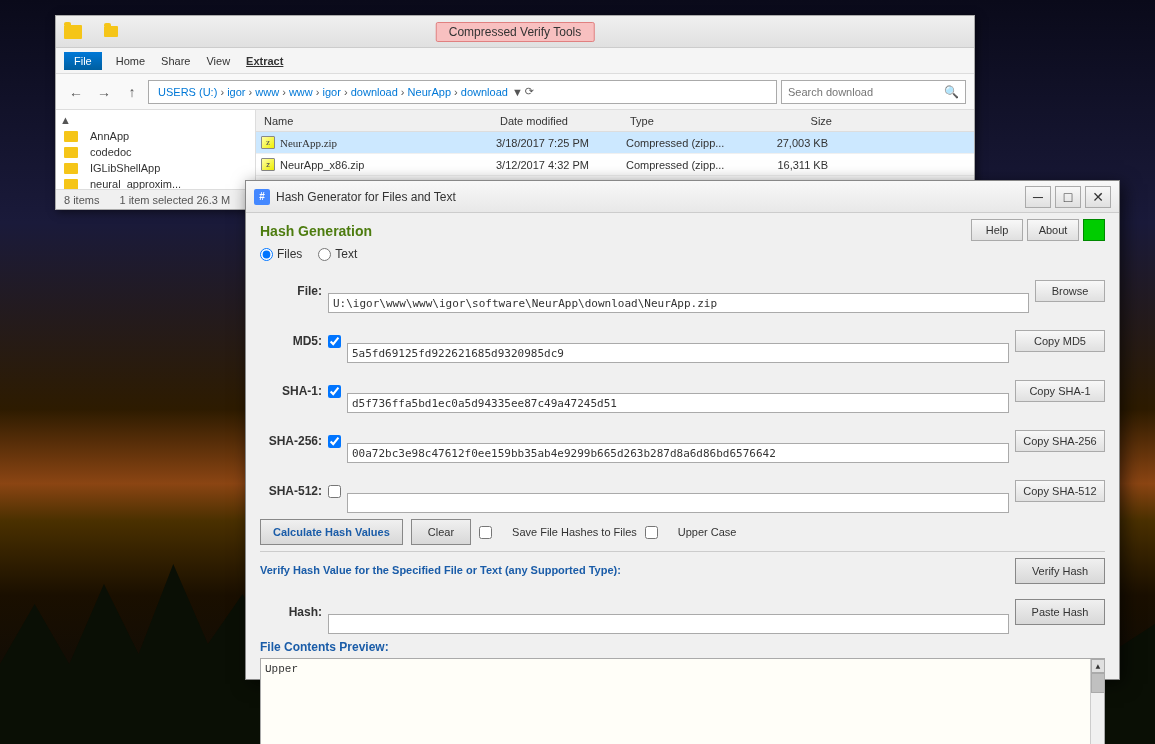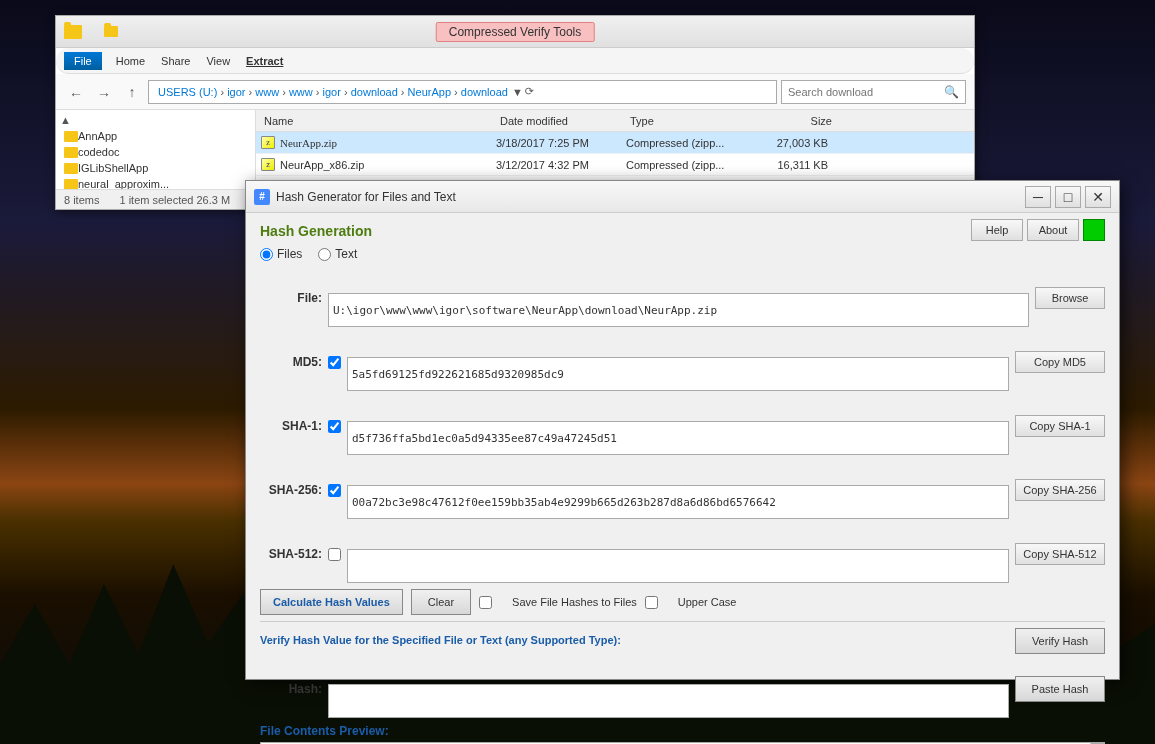--- a/index.html
+++ b/index.html
@@ -153,21 +153,21 @@
     .explorer-sidebar {
       width: 200px;
       background: #fff;
       border-right: 1px solid #ddd;
       padding: 4px;
       overflow: hidden;
     }
     .sidebar-item-row {
       display: flex;
       align-items: center;
-      gap: 0;
+      gap: 12px;
       padding: 2px 4px;
       cursor: pointer;
       font-size: 11px;
       color: #333;
     }
     .folder-sm {
       width: 14px; height: 11px;
       background: #f5c518;
       border-radius: 1px;
       flex-shrink: 0;
@@ -325,21 +325,21 @@
       font-size: 12px;
       color: #333;
       display: flex;
       align-items: center;
       gap: 4px;
       cursor: pointer;
     }
 
     .hash-input {
       flex: 1;
-      height: 34px;
+      height: 20px;
       border: 1px solid #aaa;
       background: #fff;
       padding: 0 4px;
       font-size: 11px;
       font-family: 'Consolas', monospace;
       color: #333;
       outline: none;
       margin-top: 24px;
     }
 
@@ -532,21 +532,21 @@
     <div class="explorer-path">
       <span style="font-size:11px;color:#555;margin-left:80px;">U:\igor\www\www.igor\software\NeurApp\download</span>
     </div>
     <div class="title-controls">
       <button class="title-btn">─</button>
       <button class="title-btn">□</button>
       <button class="title-btn close">✕</button>
     </div>
   </div>
 
-  <div style="height:26px;background:#f5f5f5;border-bottom:1px solid #ddd;display:flex;align-items:center;padding:0 8px;font-size:12px;border-radius:13px;">
+  <div style="height:26px;background:#f5f5f5;border-bottom:1px solid #ddd;display:flex;align-items:center;padding:0 8px;font-size:12px;">
     <button style="background:linear-gradient(180deg,#0078d7,#005fa0);color:#fff;border:none;padding:3px 10px;font-size:11px;cursor:pointer;margin-right:6px;">File</button>
     <span style="padding:3px 8px;cursor:pointer;color:#333;font-size:11px;">Home</span>
     <span style="padding:3px 8px;cursor:pointer;color:#333;font-size:11px;">Share</span>
     <span style="padding:3px 8px;cursor:pointer;color:#333;font-size:11px;">View</span>
     <span style="padding:3px 8px;cursor:pointer;color:#333;font-size:11px;font-weight:600;text-decoration:underline;">Extract</span>
   </div>
 
   <div class="explorer-toolbar">
     <button class="nav-btn">←</button>
     <button class="nav-btn">→</button>
@@ -726,21 +726,21 @@
     </div>
 
     <div class="hash-row">
       <span class="hash-label">Hash:</span>
       <input class="hash-input" type="text" value="" style="">
       <button class="paste-hash-btn">Paste Hash</button>
     </div>
 
     <div class="file-preview-title">File Contents Preview:</div>
     <div class="file-preview-area">
-      <span>Value</span>
+      <span>Upper</span>
       <div class="preview-scrollbar">
         <div class="preview-scroll-up">▲</div>
         <div class="preview-scroll-thumb"></div>
         <div class="preview-scroll-down">▼</div>
       </div>
     </div>
   </div>
 </div>
 
 </body></html>

